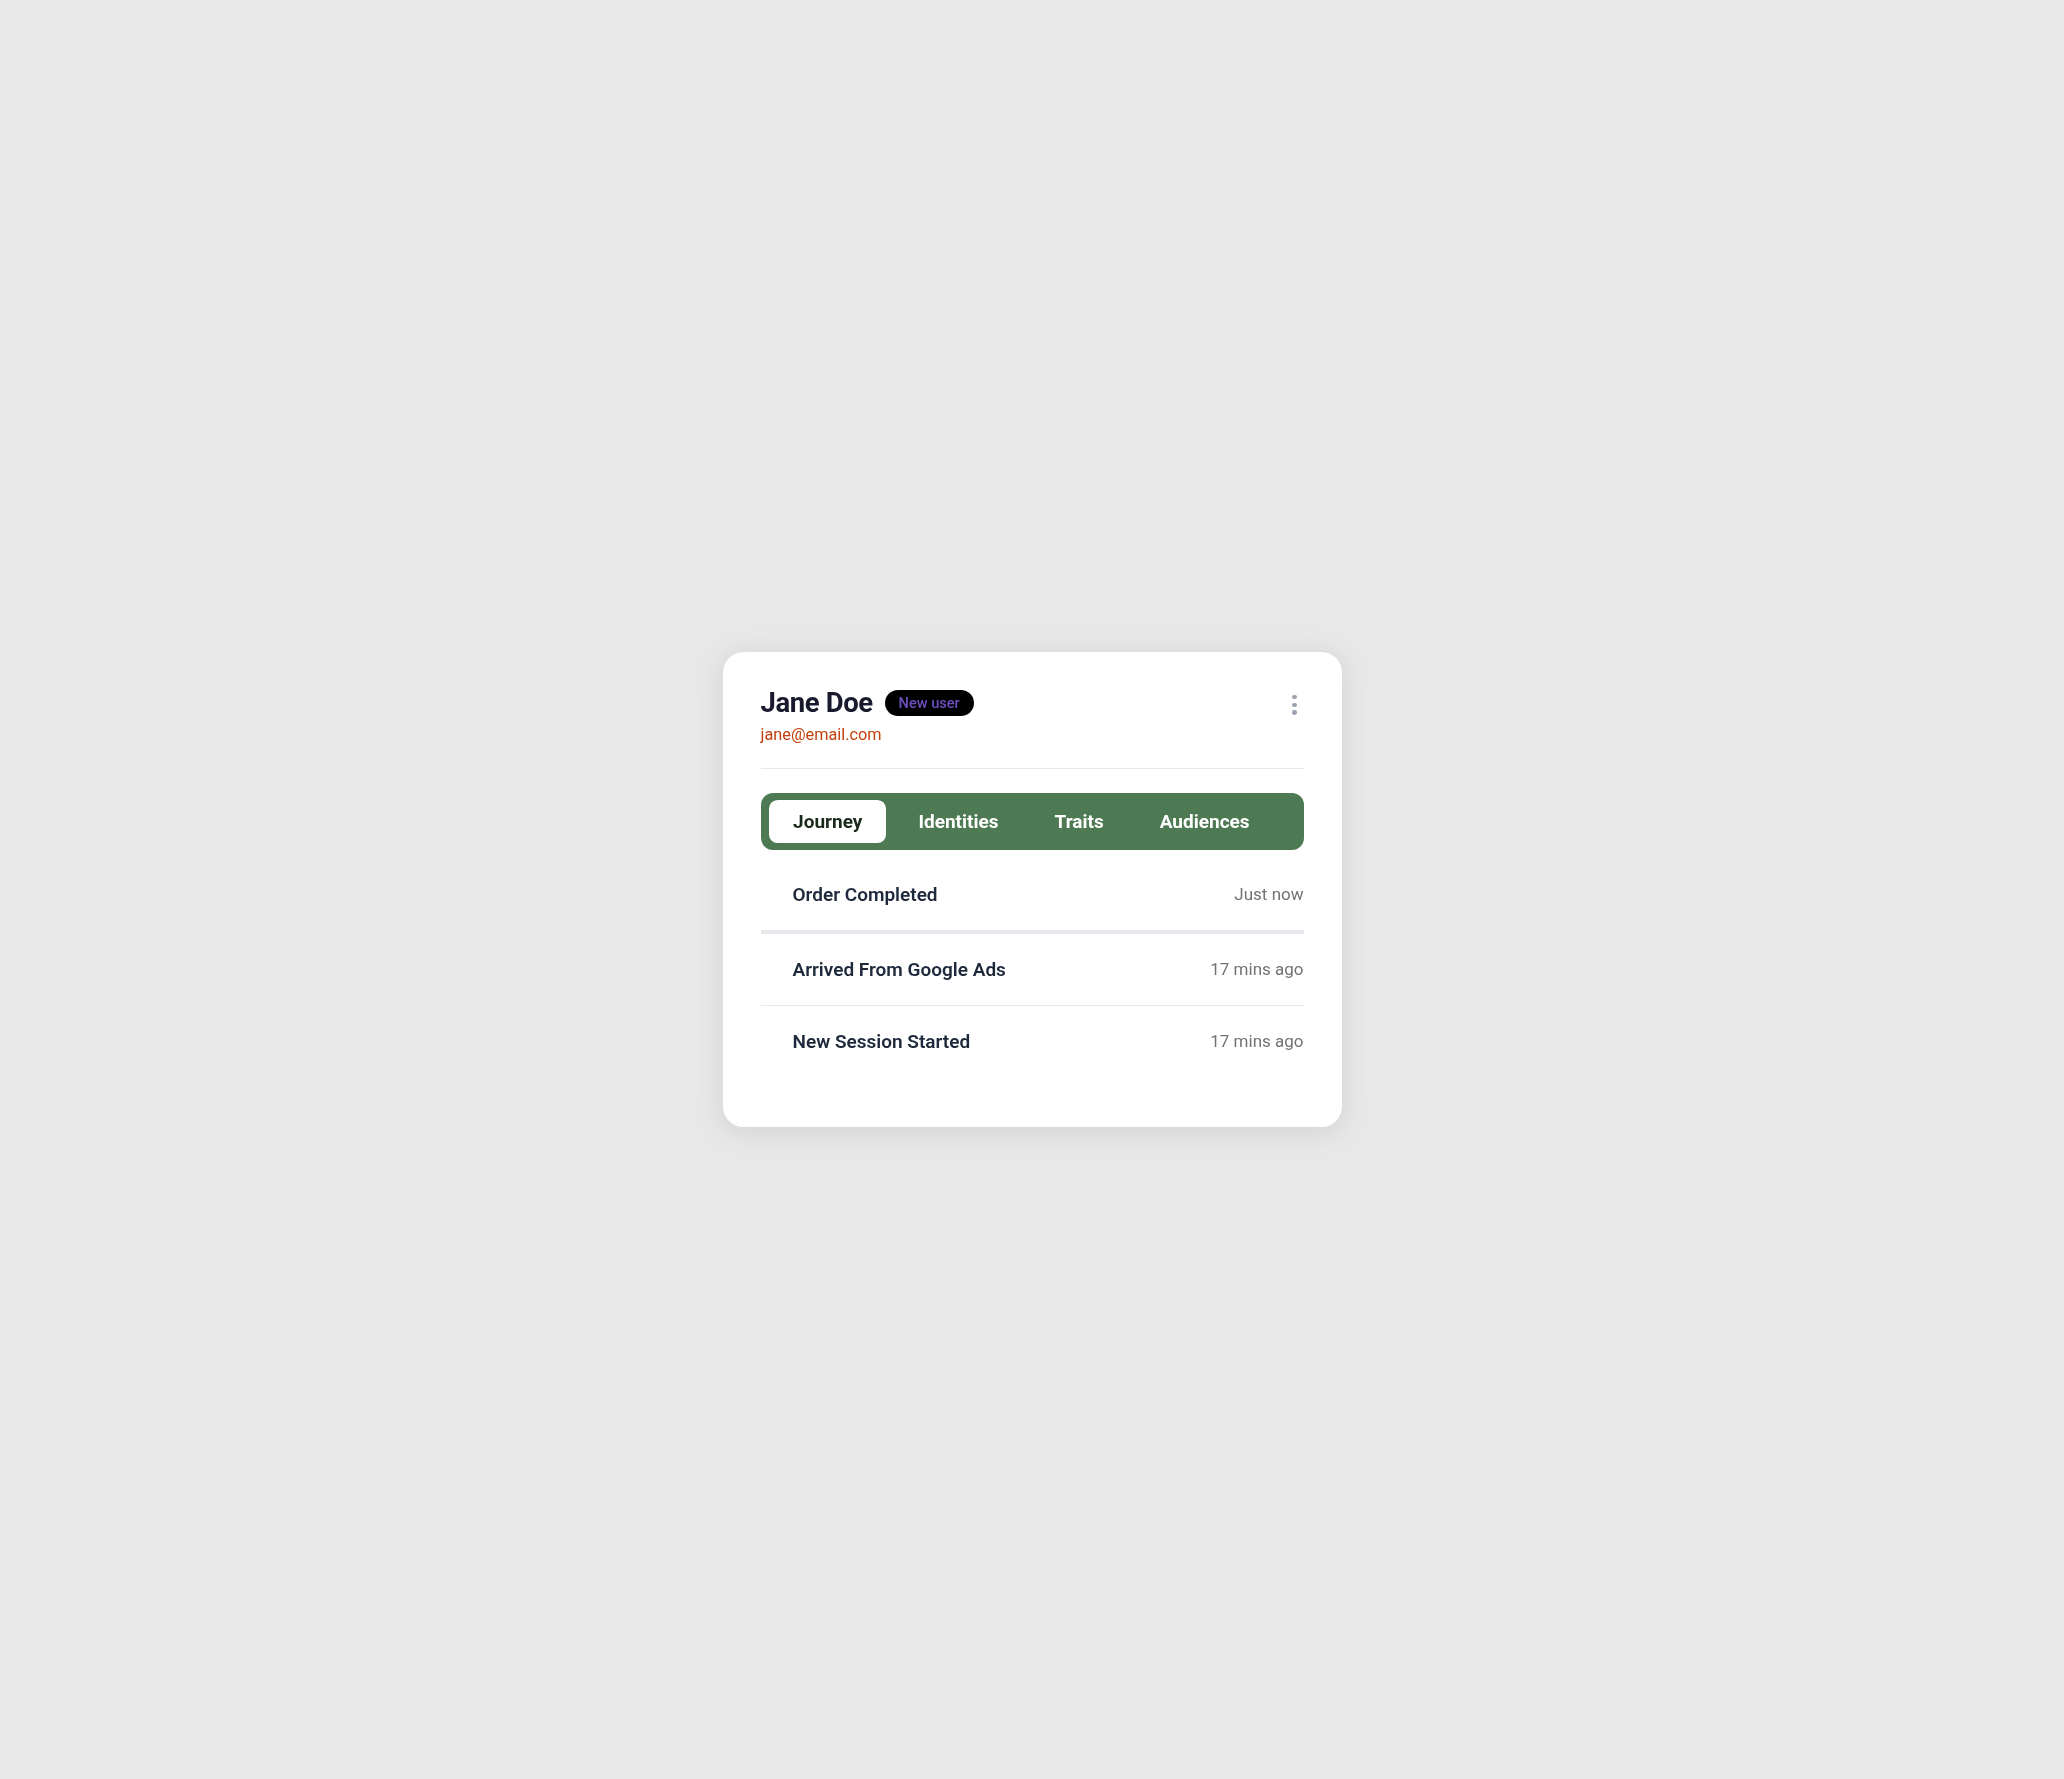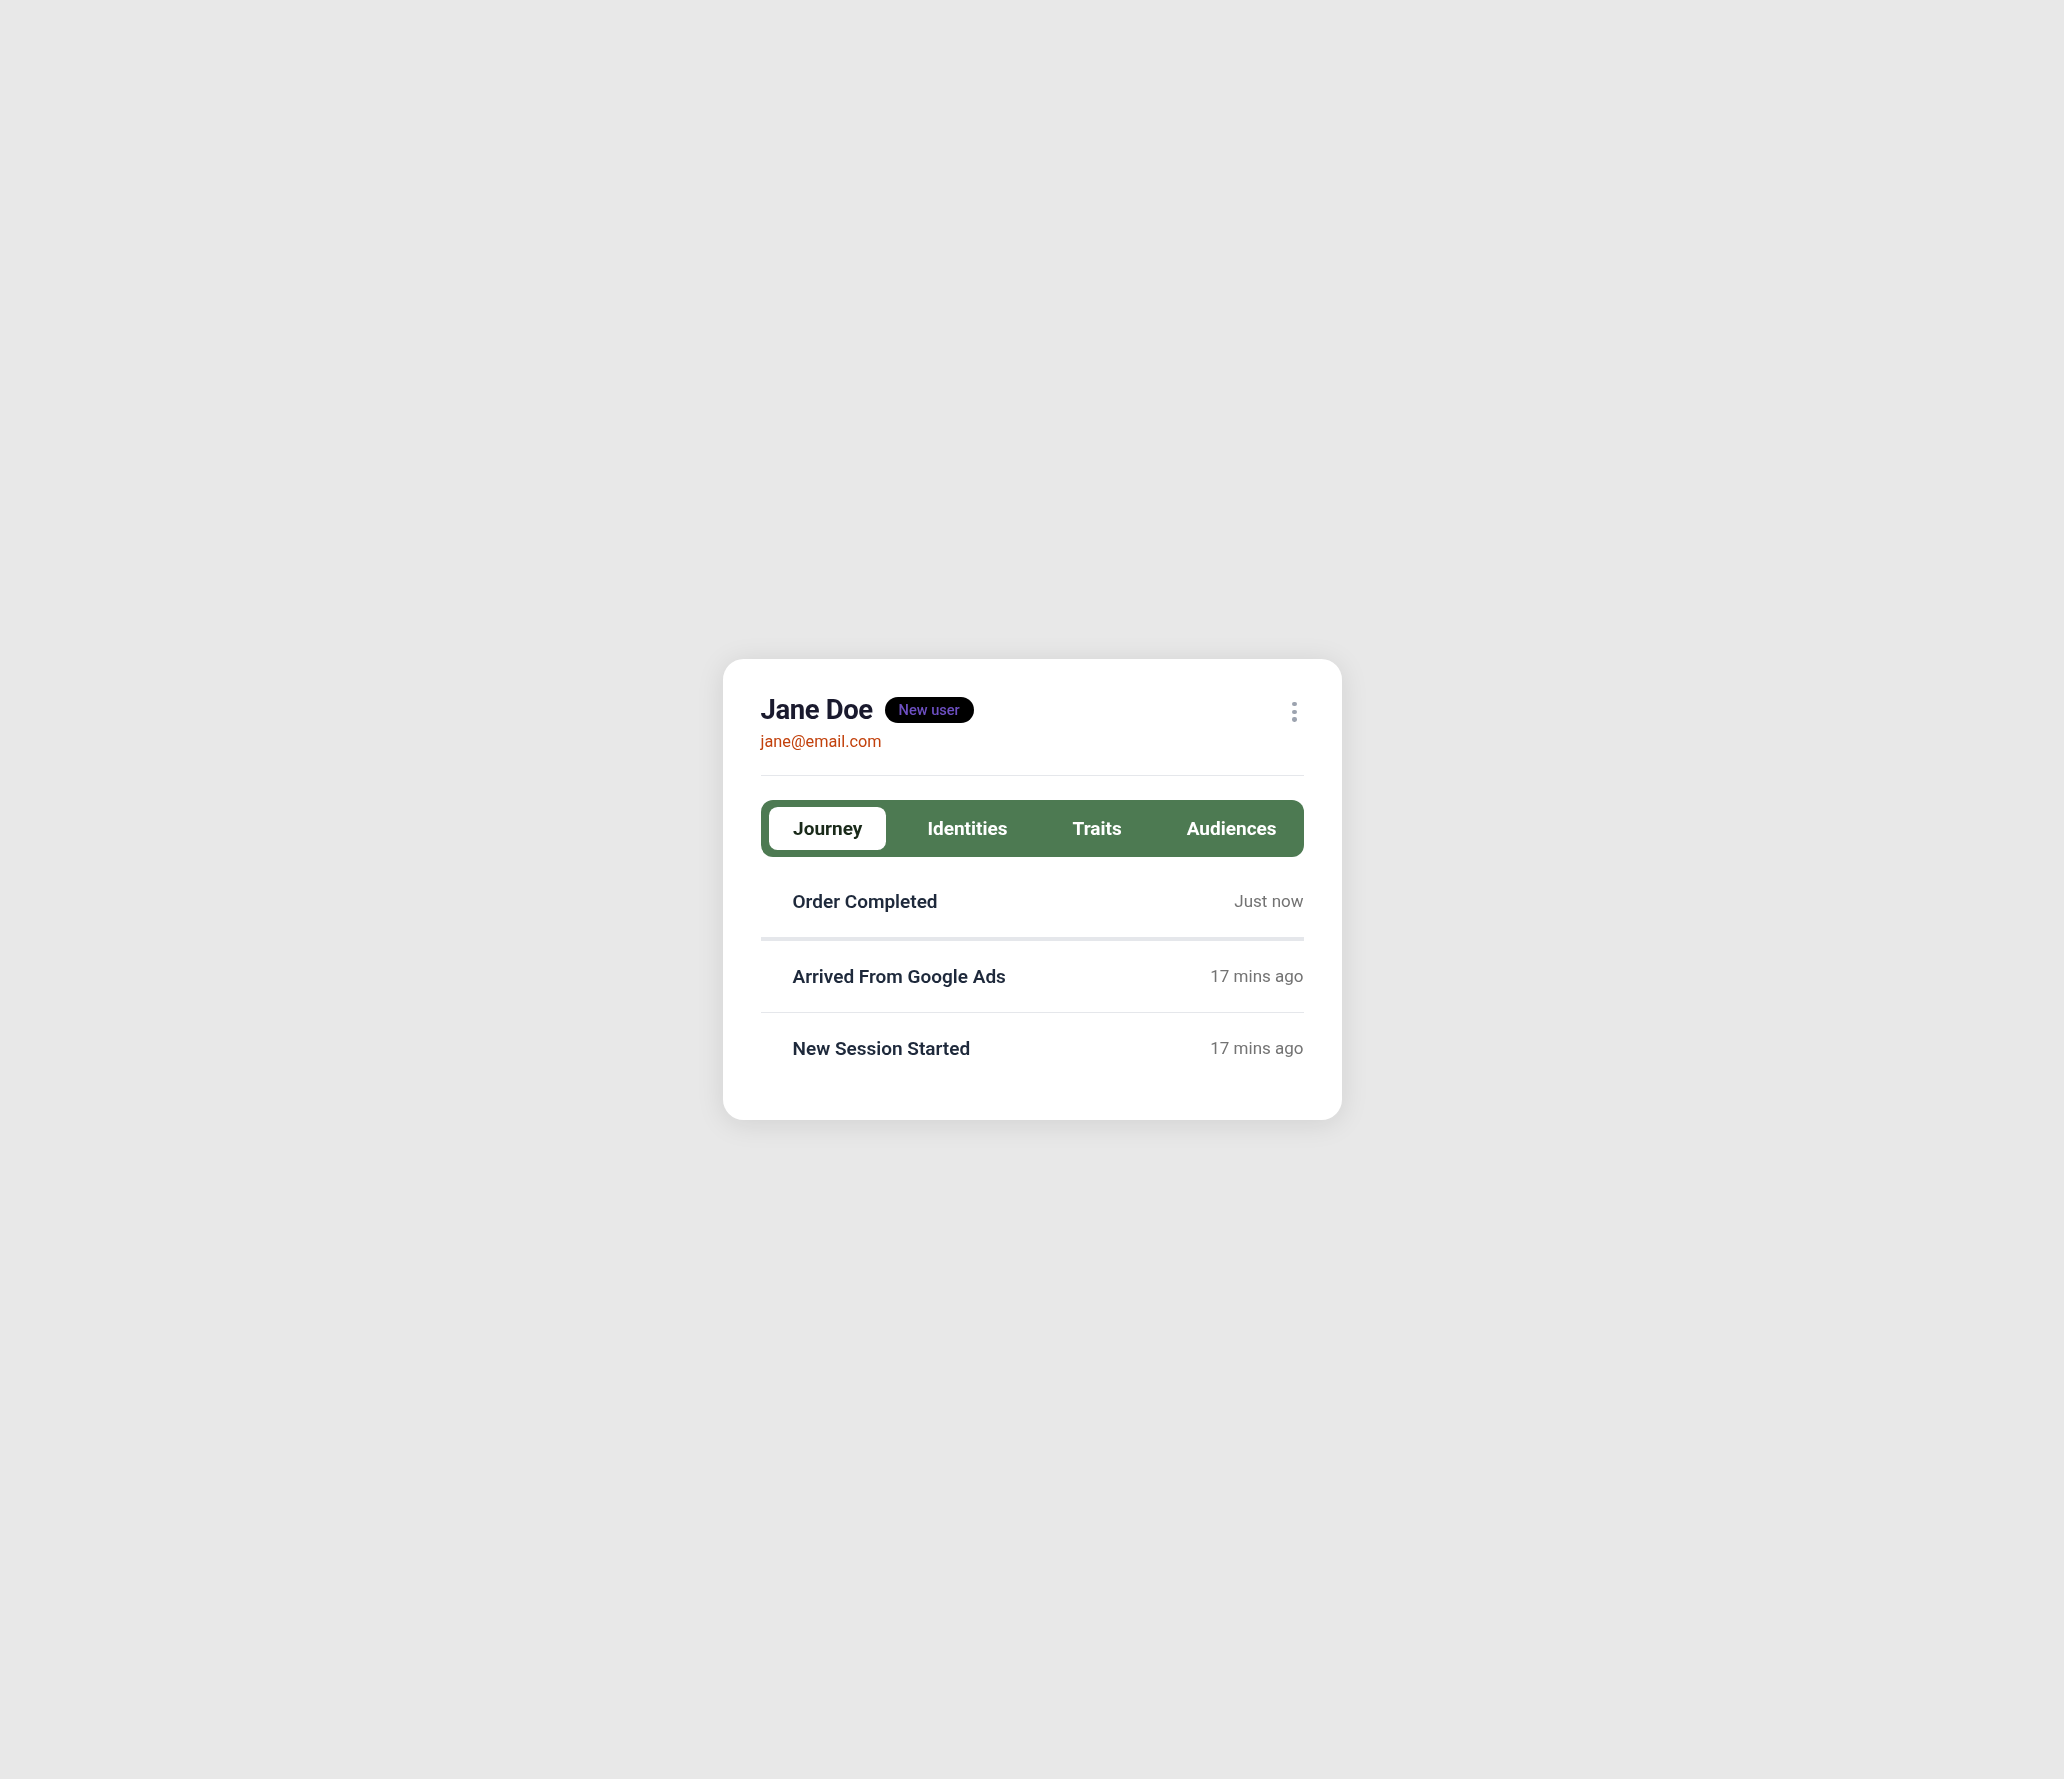--- a/index.html
+++ b/index.html
@@ -14,21 +14,21 @@
       justify-content: center;
       align-items: center;
       min-height: 100vh;
       font-family: -apple-system, BlinkMacSystemFont, 'Segoe UI', Roboto, sans-serif;
     }
 
     .card {
       background: #ffffff;
       border-radius: 20.6px;
       width: 619px;
-      padding: 34px 38px 36px 38px;
+      padding: 34px 38px 50px 38px;
       box-shadow: 0 3.4px 27.5px rgba(0,0,0,0.10);
       position: relative;
     }
 
     
     .header {
       display: flex;
       align-items: flex-start;
       justify-content: space-between;
       margin-bottom: 24px;
@@ -102,21 +102,21 @@
       margin: 0;
     }
 
     
     .tabs {
       background: #4d7a52;
       border-radius: 12px;
       display: flex;
       align-items: center;
       padding: 6.9px 8.6px;
-      gap: 17px;
+      gap: 8px;
       margin-bottom: 8.6px;
     }
 
     .tab {
       padding: 10.3px 24px;
       border-radius: 8.6px;
       font-size: 19px;
       font-weight: 700;
       color: #ffffff;
       cursor: pointer;

